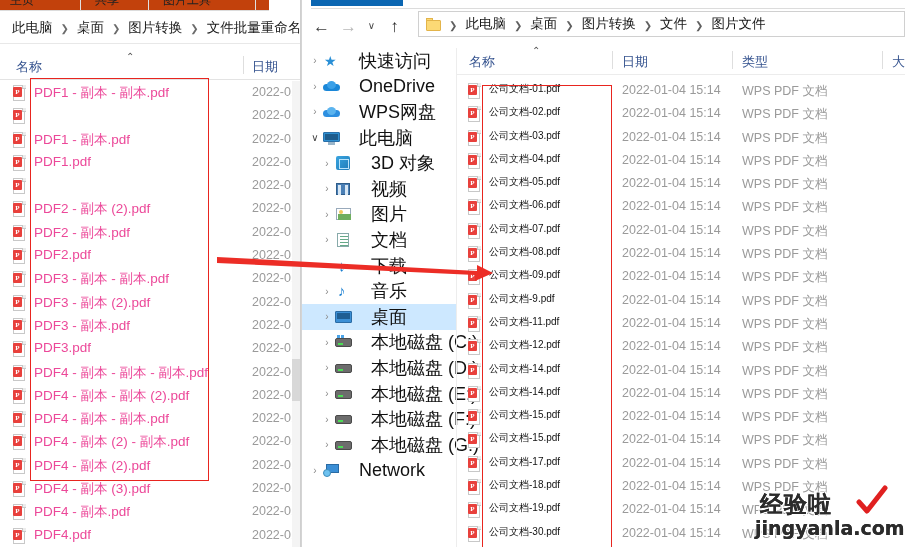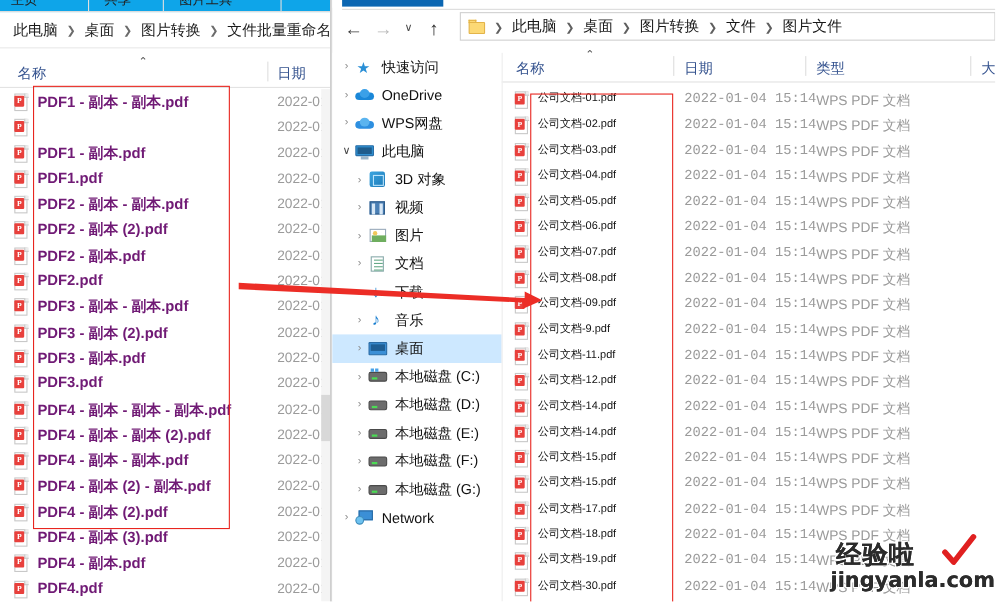--- a/index.html
+++ b/index.html
@@ -12,22 +12,22 @@
     color: #000;
   }
   #stage { position: relative; width: 905px; height: 547px; overflow: hidden; background:#fff; }
 
   
   #left-window {
     position: absolute; left: 0; top: 0; width: 301px; height: 547px;
     background: #fff; overflow: hidden;
   }
   .lw-toolbar-strip {
-    position: absolute; left: 0; top: 0; width: 301px; height: 11px;
-    background: #0ea5e9; border-bottom: 1px solid #dcdcdc;
+    position: absolute; left: 0; top: 0; width: 269px; height: 11px;
+    background: #c2410c; border-bottom: 1px solid #dcdcdc;
     overflow: hidden;
   }
   .lw-toolbar-strip .tb-item {
     position: absolute; top: -8px; font-size: 12px; color: #222; white-space: nowrap;
   }
   .lw-toolbar-strip .tb-div {
     position: absolute; top: 0px; width: 1px; height: 10px; background: #e0e0e0;
   }
   .lw-breadcrumb {
     position: absolute; left: 0; top: 12px; width: 301px; height: 32px;
@@ -52,21 +52,21 @@
     position: absolute; left: 243px; top: 4px; width: 1px; height: 18px; background: #dedede;
   }
   .lw-colhead .sort-caret {
     position: absolute; left: 126px; top: 1px; width: 12px; height: 8px; color: #555;
     font-size: 10px; line-height: 8px;
   }
 
   .lw-list { position: absolute; left: 0; top: 81px; width: 293px; height: 466px; }
   .lw-row { position: relative; height: 23.3px; }
   .lw-row .fname {
-    position: absolute; left: 34px; top: 3px; font-size: 13.5px; color: #701a75; white-space: nowrap; font-weight: bold;
+    position: absolute; left: 34px; top: 3px; font-size: 13.5px; color: #ec4899; white-space: nowrap;
   }
   .lw-row .fdate {
     position: absolute; left: 252px; top: 4px; font-size: 12.5px; color: #9a9a9a; white-space: nowrap;
   }
   .lw-redbox {
     position: absolute; left: 30px; top: 78px; width: 179px; height: 403px;
     border: 1.5px solid #e8251f; pointer-events: none; z-index: 12;
   }
   .lw-scrollbar {
     position: absolute; right: 1px; top: 81px; width: 8px; height: 466px;
@@ -151,36 +151,36 @@
   .tree-row {
     position: relative; height: 25.6px; display: flex; align-items: center;
     white-space: nowrap;
   }
   .tree-row.selected { background: #cde8ff; }
   .tree-row .chev {
     width: 14px; text-align: center; color: #8c8c8c; font-size: 10px; flex: 0 0 auto;
   }
   .tree-row .chev.open { color: #444; }
   .tree-row .ico { width: 20px; height: 16px; position: relative; flex: 0 0 auto; margin-right: 5px; }
-  .tree-row .lbl { font-size: 13px; color: #111; }
+  .tree-row .lbl { font-size: 18px; color: #111; margin-left: 12px; }
   .tree-row.indent1 { padding-left: 6px; }
   .tree-row.indent2 { padding-left: 18px; }
 
   .rw-tree-edge {
     position: absolute; left: 154px; top: 48px; width: 1px; height: 499px; background: #ededed;
   }
 
   
   .rw-list { position: absolute; left: 155px; top: 79px; width: 449px; height: 468px; }
   .rw-row { position: relative; height: 23.3px; }
   .rw-row .fname {
     position: absolute; left: 32px; top: 3px; font-size: 10px; color: #111; white-space: nowrap;
   }
   .rw-row .fdate {
-    position: absolute; left: 165px; top: 4px; font-size: 12.5px; color: #9a9a9a; white-space: nowrap; font-family: Liberation Mono, monospace;
+    position: absolute; left: 165px; top: 4px; font-size: 12.5px; color: #9a9a9a; white-space: nowrap;
   }
   .rw-row .ftype {
     position: absolute; left: 285px; top: 4px; font-size: 12.5px; color: #9a9a9a; white-space: nowrap;
   }
   .rw-redbox {
     position: absolute; left: 25px; top: 6px; width: 130px; height: 473px;
     border: 1.5px solid #e8251f; pointer-events: none; z-index: 12;
   }
 
   
@@ -335,21 +335,20 @@
           </span>
           <span class="fname">PDF1.pdf</span>
           <span class="fdate">2022-01</span>
         </div>
         <div class="lw-row">
           <span class="pdficon">
             <span class="page"></span>
             <span class="fold"></span>
             <span class="badge">P</span>
           </span>
-          <span class="fname">PDF2 - 副本 - 副本.pdf</span>
           <span class="fdate">2022-01</span>
         </div>
         <div class="lw-row">
           <span class="pdficon">
             <span class="page"></span>
             <span class="fold"></span>
             <span class="badge">P</span>
           </span>
           <span class="fname">PDF2 - 副本 (2).pdf</span>
           <span class="fdate">2022-01</span>

